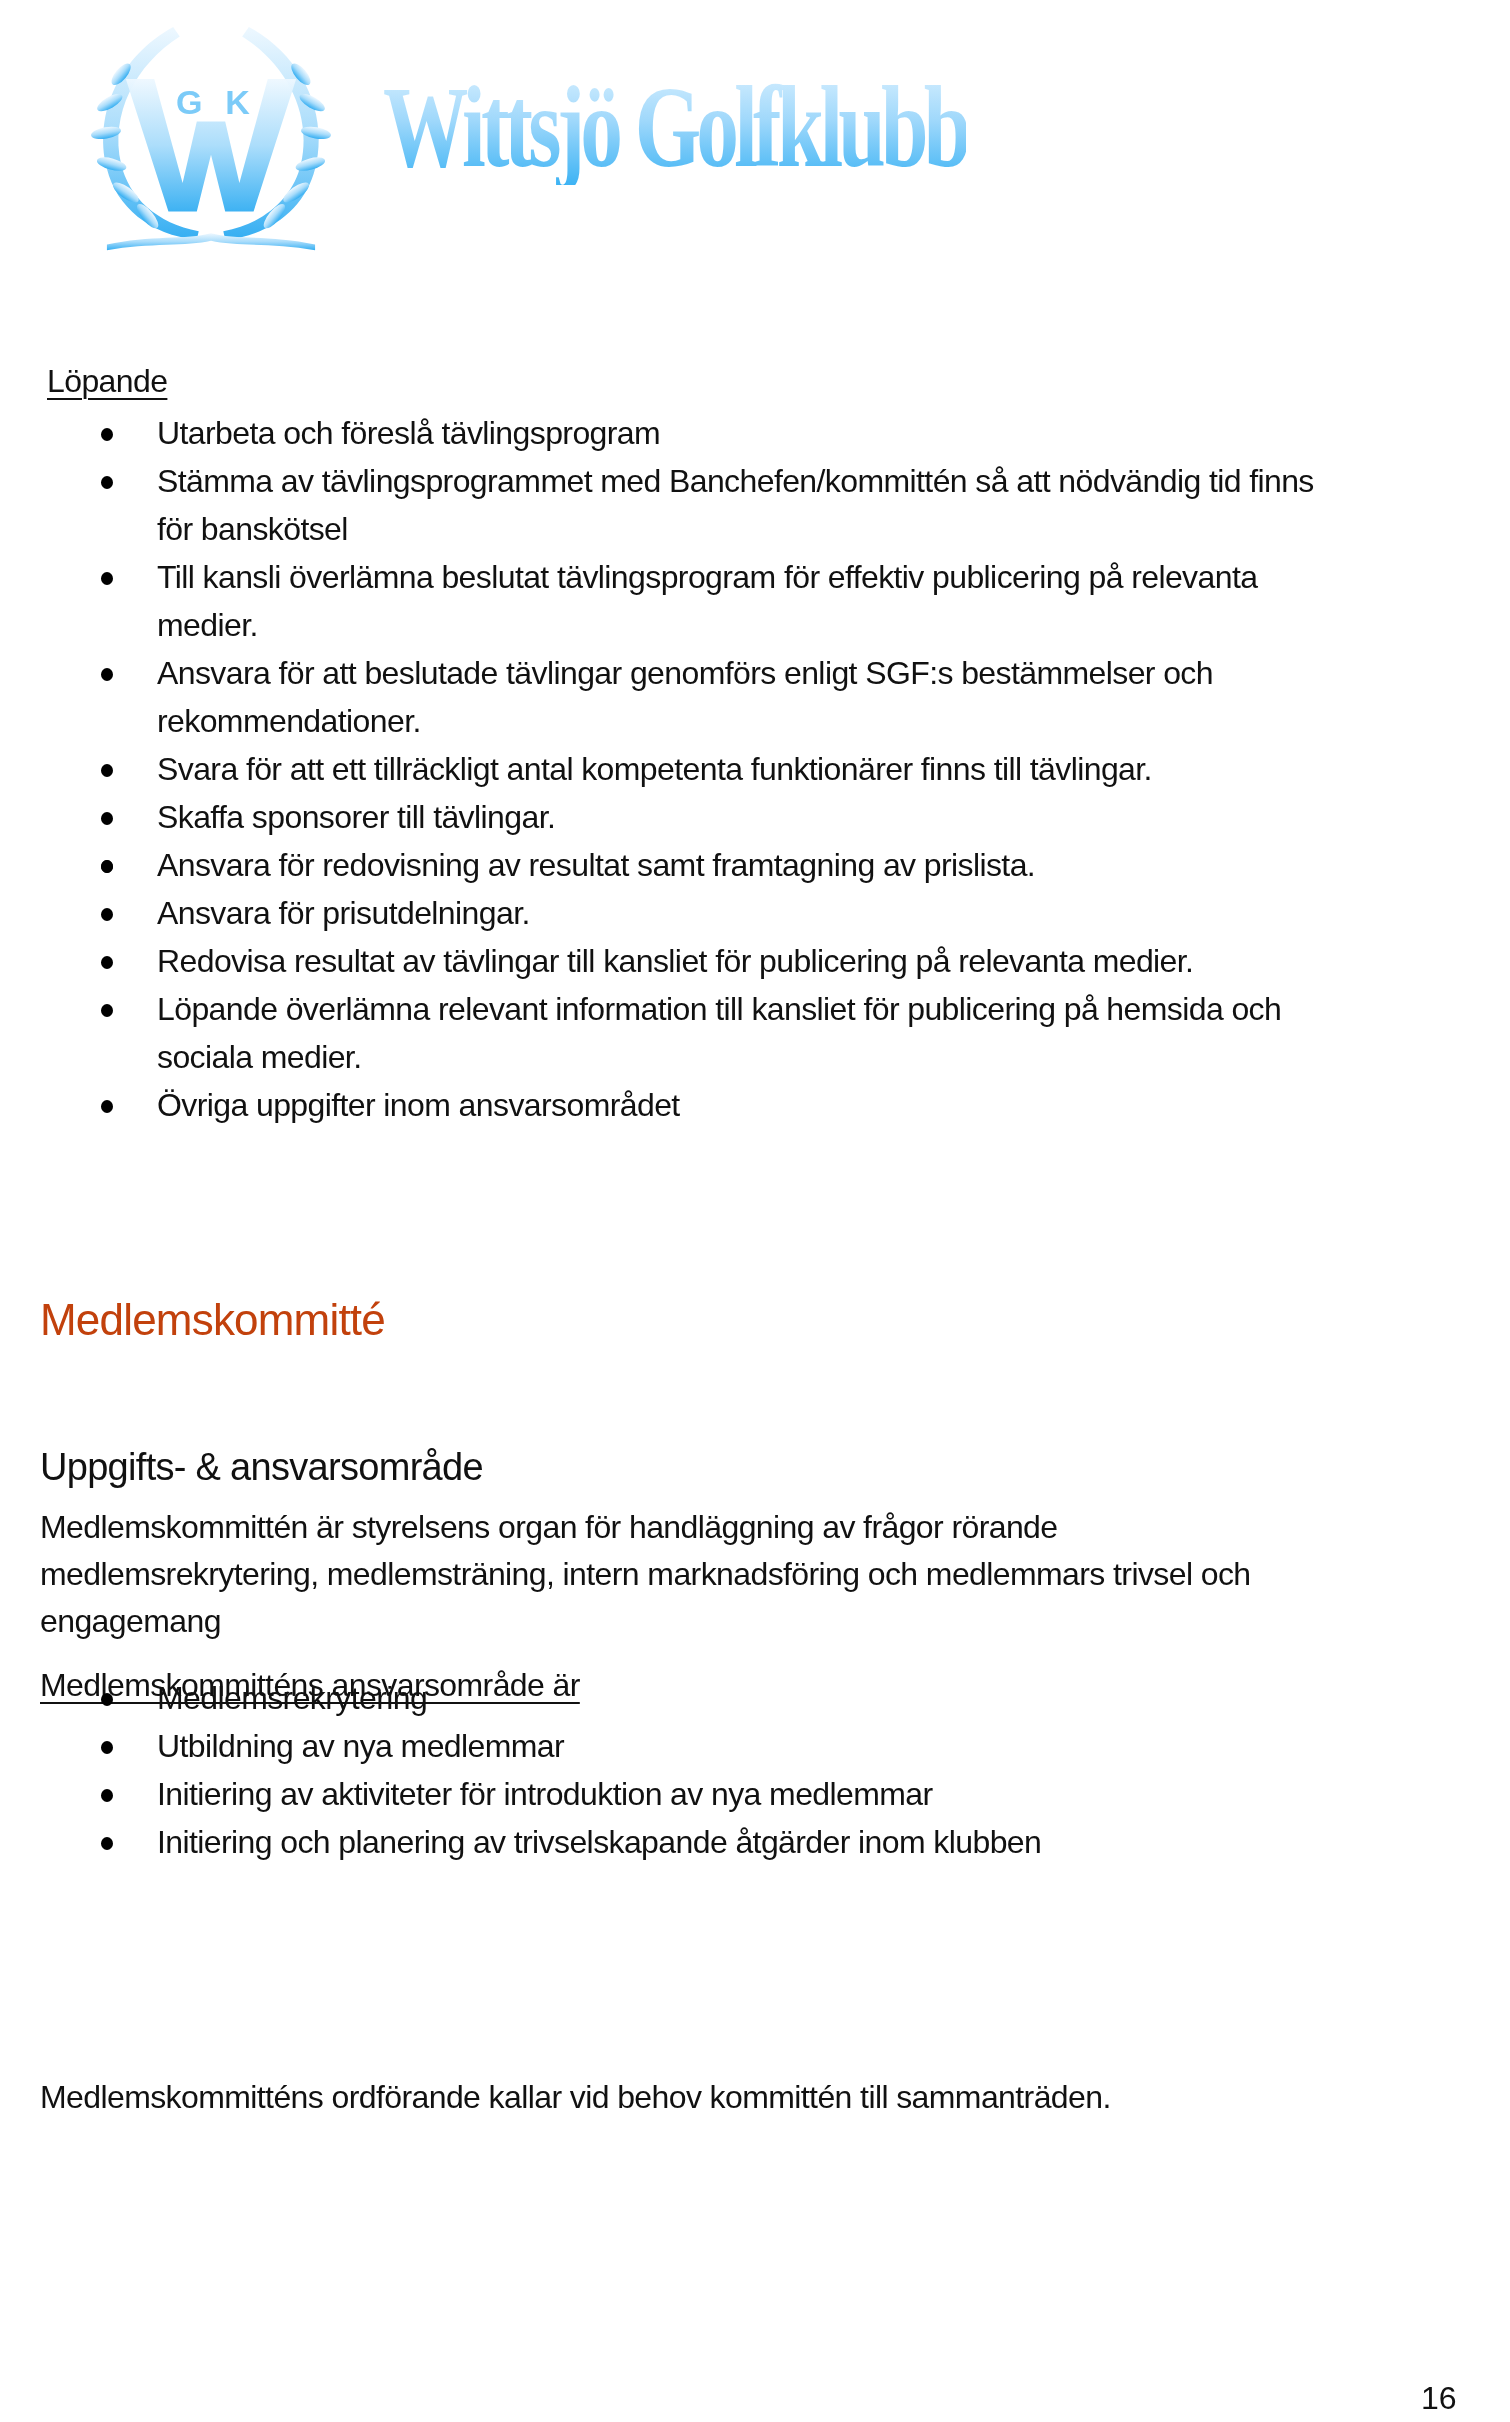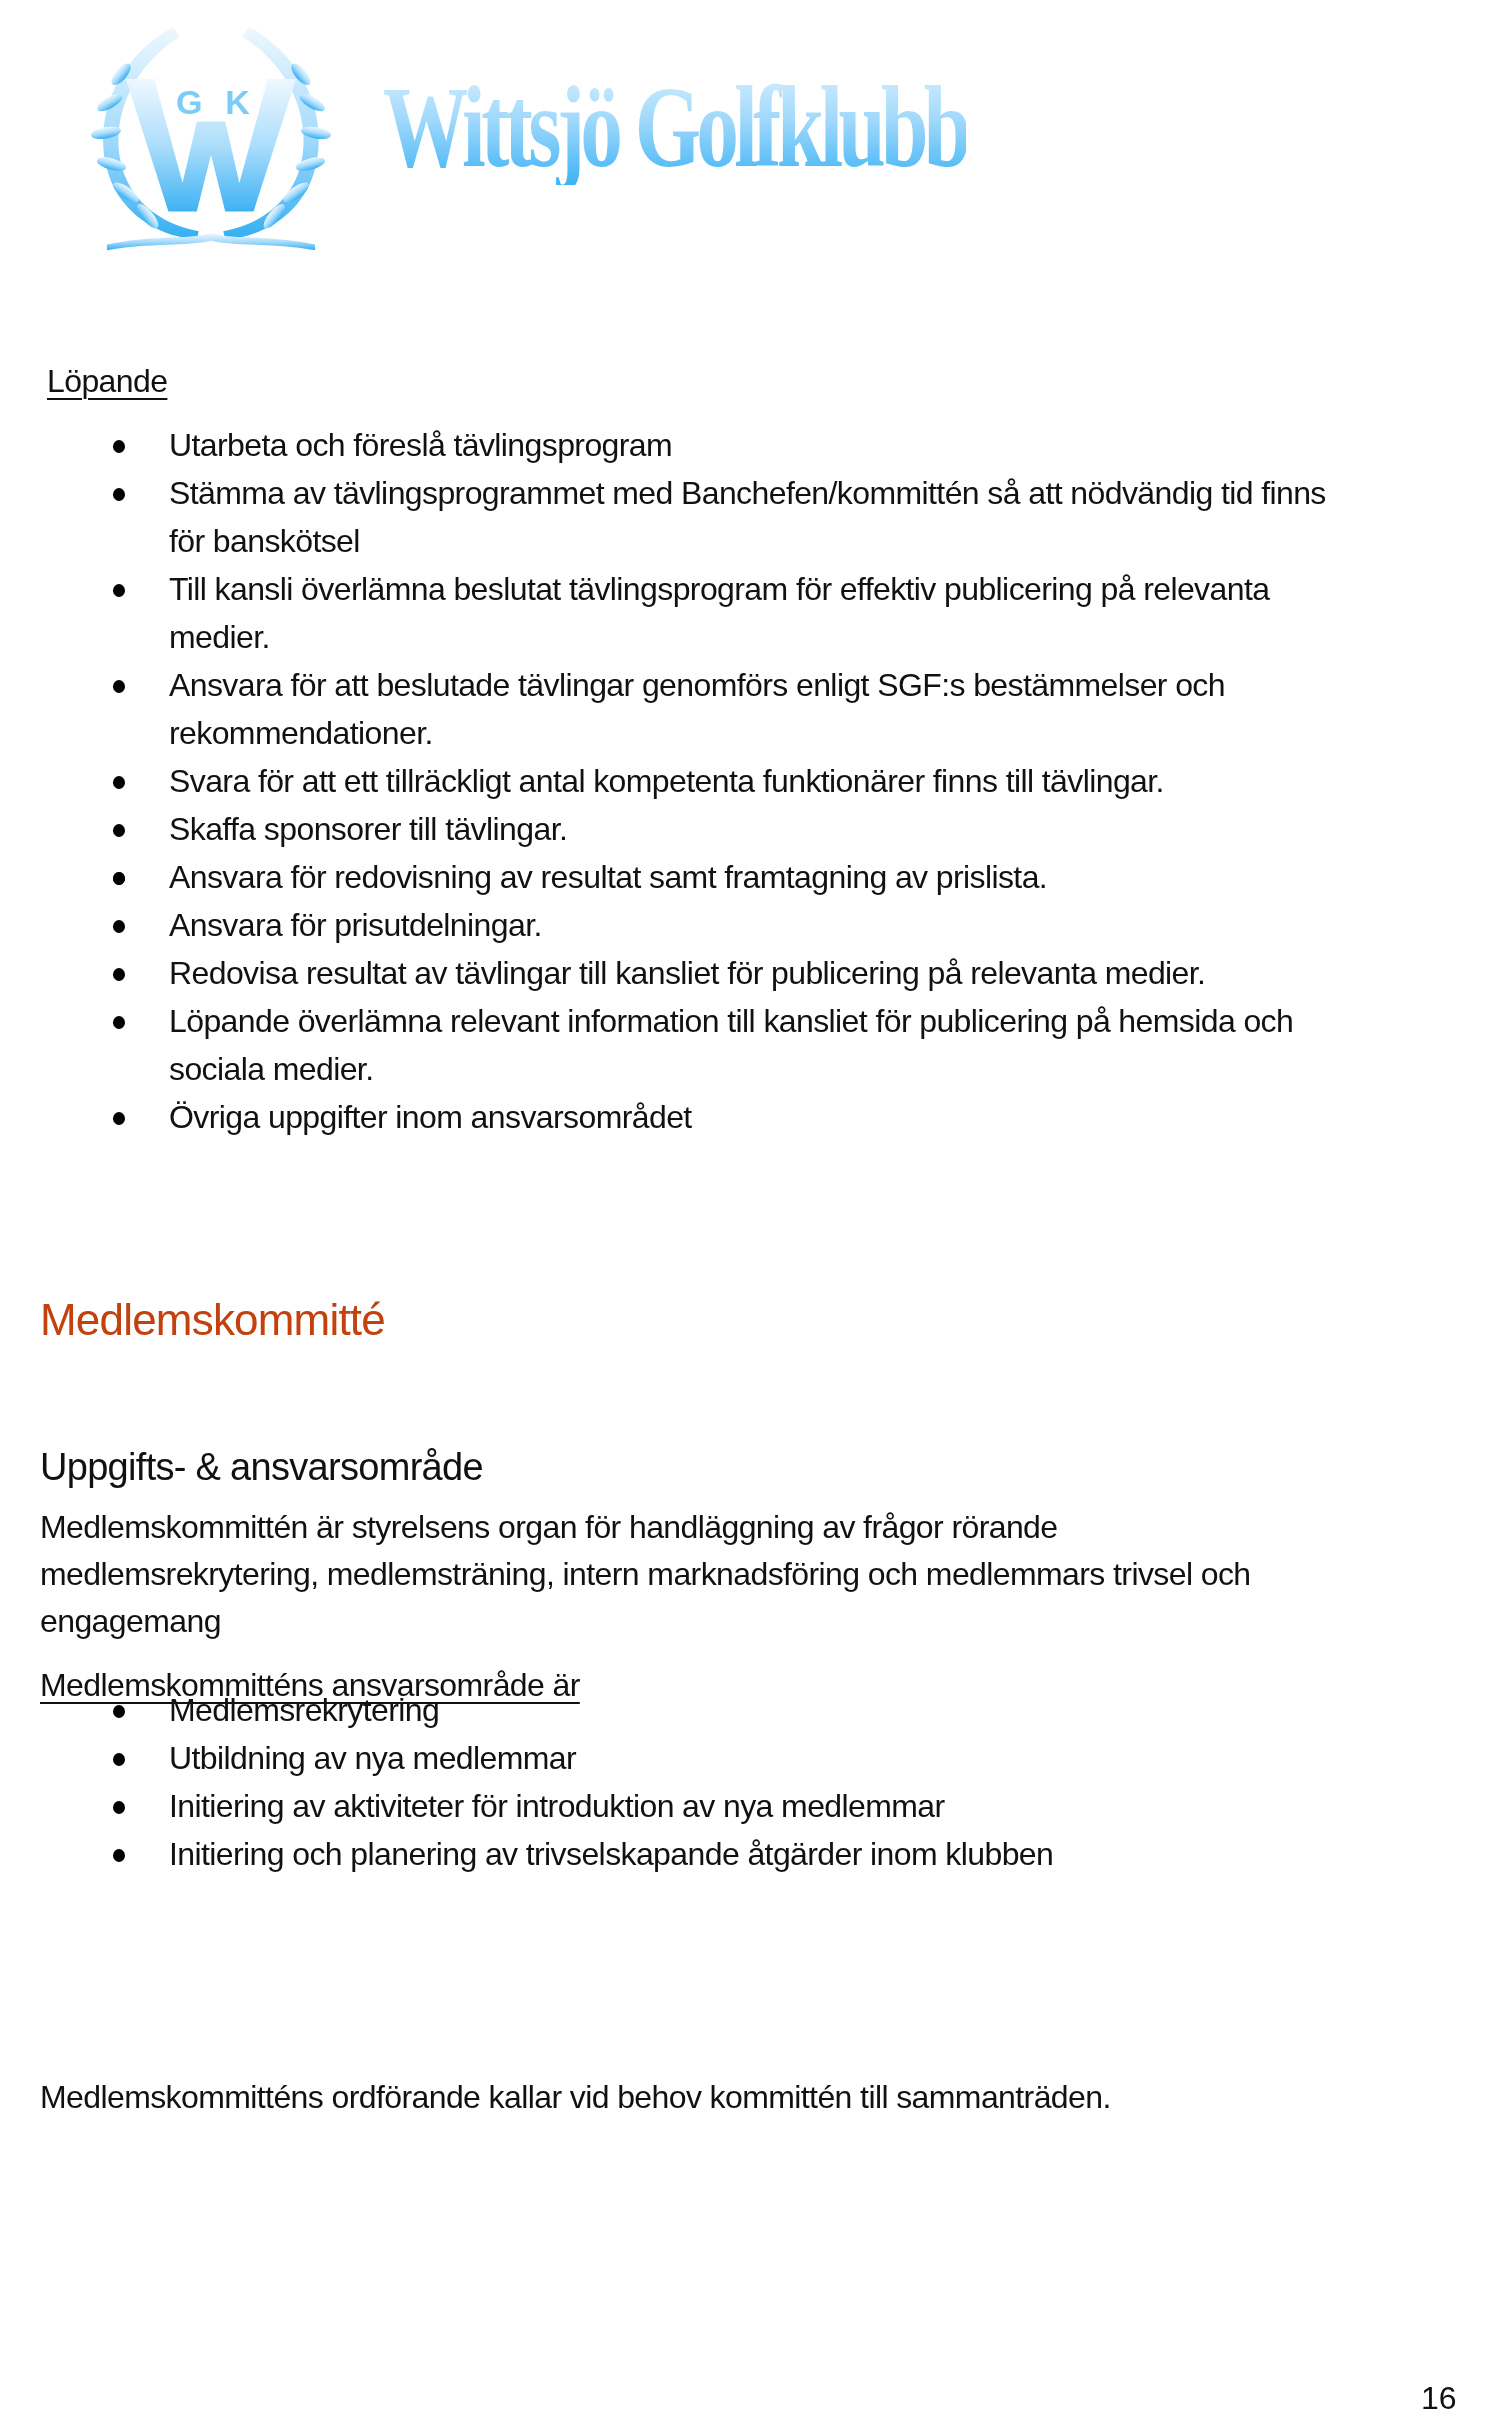--- a/index.html
+++ b/index.html
@@ -22,21 +22,21 @@
     white-space: nowrap;
   }
 
   
   .txt {
     position: absolute; font-size: 32px; line-height: 48px;
     letter-spacing: -0.6px; white-space: nowrap; color: #111;
   }
   .underline { text-decoration: underline; text-underline-offset: 5.7px; text-decoration-thickness: 1.9px; }
 
-  ul.bullets { list-style: none; margin: 16px; padding: 0; position: absolute; left: 0; }
+  ul.bullets { list-style: none; margin: 4px; padding: 0; position: absolute; left: 0; }
   ul.bullets li {
     position: relative; padding-left: 153px; font-size: 32px; line-height: 48px;
     letter-spacing: -0.6px; white-space: nowrap; color: #111;
   }
   ul.bullets li .dot {
     position: absolute; left: 97px; top: 19px; width: 12.3px; height: 13.2px;
     border-radius: 50%; background: #000;
   }
   ul.bullets li .line { display: block; }
 

